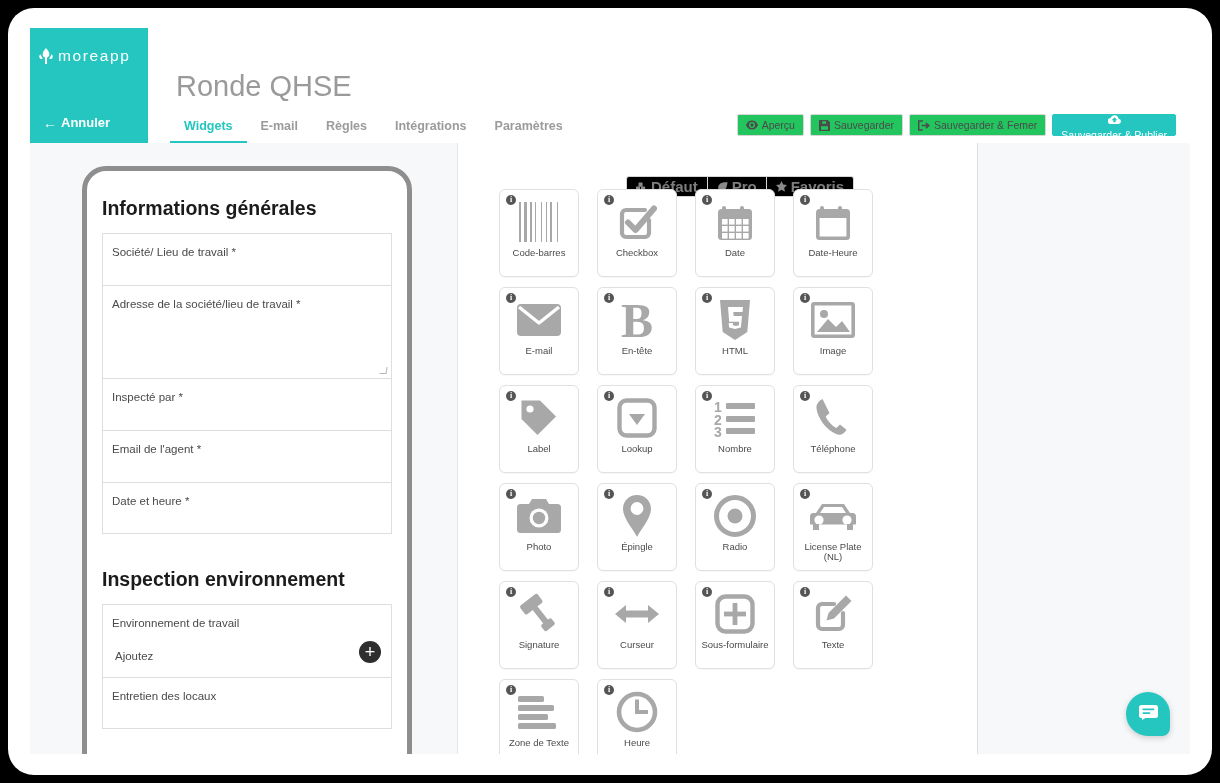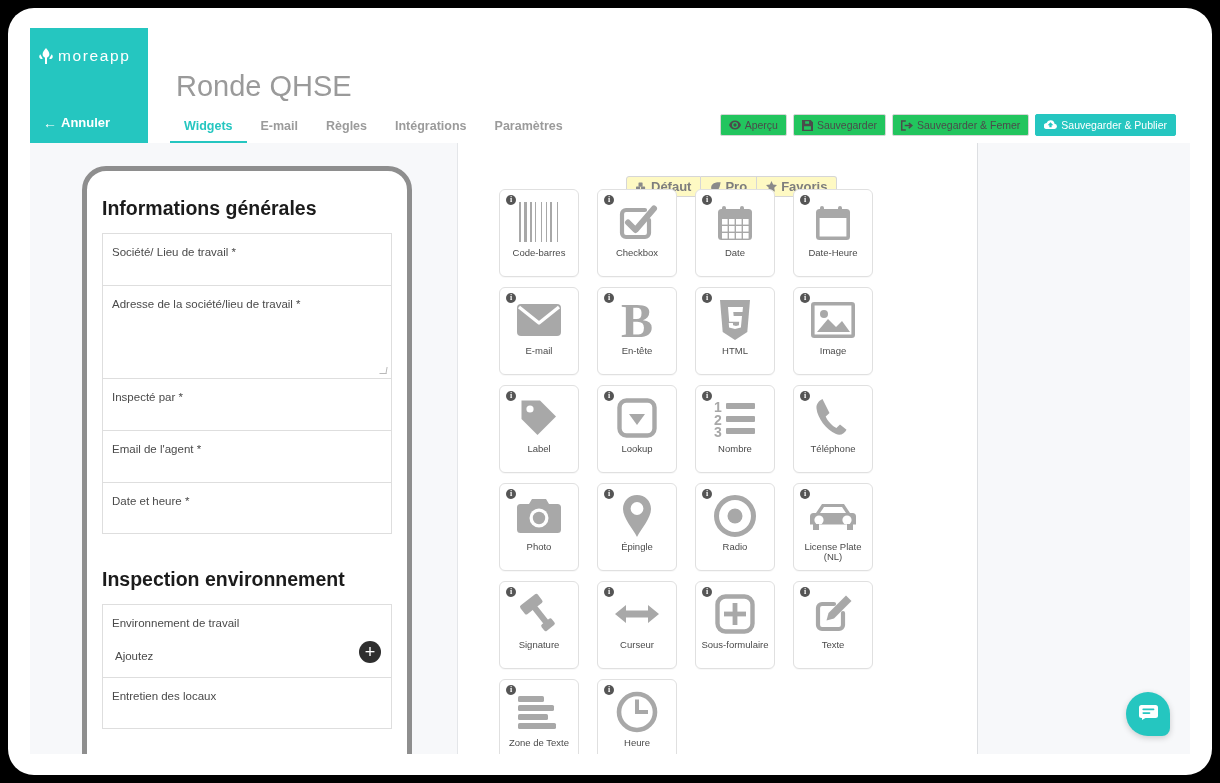--- a/index.html
+++ b/index.html
@@ -57,21 +57,21 @@
   .tab.active { color:#25c6c0; border-bottom:2.5px solid #25c6c0; }
 
   #topbuttons { position:absolute; right:14px; top:86px; display:flex; height:22px; }
   .tbtn {
     display:flex; align-items:center; gap:4px;
     border:1px solid #d6d6d6; background:#22c55e;
     font-size:10.5px; color:#4b4b4b; padding:0 8px;
     height:22px; cursor:pointer; border-radius:2px; margin-left:6px;
     white-space:nowrap;
   }
-  .tbtn.primary { background:#25c6c0; border-color:#25c6c0; color:#ffffff; }
+  .tbtn.primary { background:#25c6c0; border-color:#25c6c0; color:#ffffff;flex-direction:column; }
   .tbtn svg { display:block; }
 
   
   #bodyarea { position:absolute; left:0; top:115px; width:1160px; height:611px; background:#ffffff; }
   #leftpane {
     position:absolute; left:0; top:0; width:428px; height:611px;
     background:#f7f8fa; border-right:1px solid #e4e6e9;
   }
   #rightpane {
     position:absolute; left:429px; top:0; width:517px; height:611px; background:#ffffff;
@@ -112,22 +112,22 @@
     position:absolute; right:10px; top:36px; width:22px; height:22px;
     border-radius:50%; background:#2e2e2e; color:#fff;
     display:flex; align-items:center; justify-content:center;
     font-size:18px; line-height:1; cursor:pointer; font-weight:300;
   }
 
   
   #filters { position:absolute; left:167px; top:33px; display:flex; }
   .pill {
     display:flex; align-items:center; gap:4px;
-    border:1px solid #d6d6d6; background:#fef9c3; color:#7d7d7d;
-    font-size:13px; font-weight:bold; height:21px; padding:0 9px; cursor:pointer;
+    border:1px solid #d6d6d6; background:#000000; color:#7d7d7d;
+    font-size:15px; font-weight:bold; height:21px; padding:0 9px; cursor:pointer;
   }
   .pill + .pill { border-left:none; }
   .pill:first-child { border-radius:3px 0 0 3px; }
   .pill:last-child { border-radius:0 3px 3px 0;justify-content:space-between; }
 
   
   #grid {
     position:absolute; left:40px; top:46px; width:470px;
     display:flex; flex-wrap:wrap; gap:0;
   }

